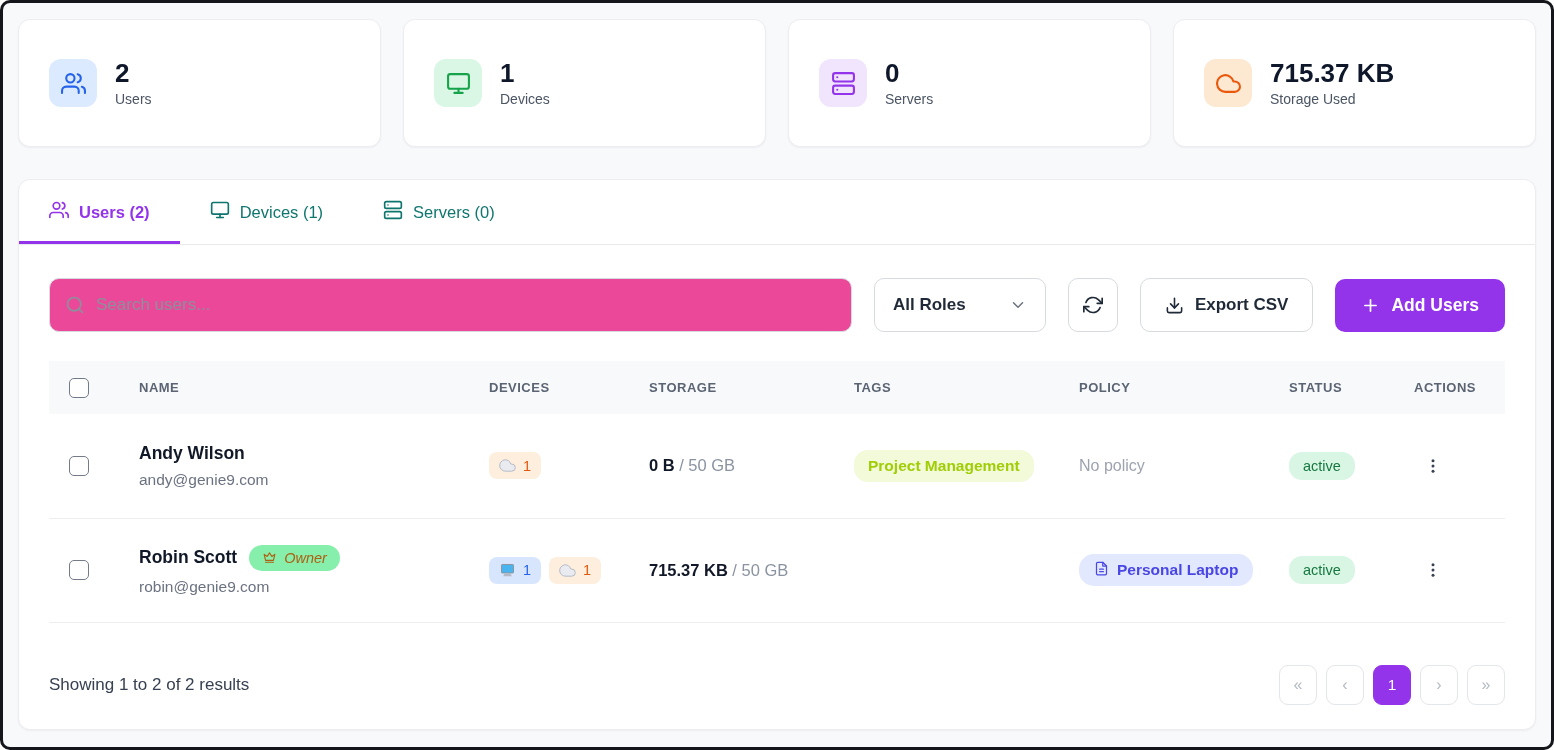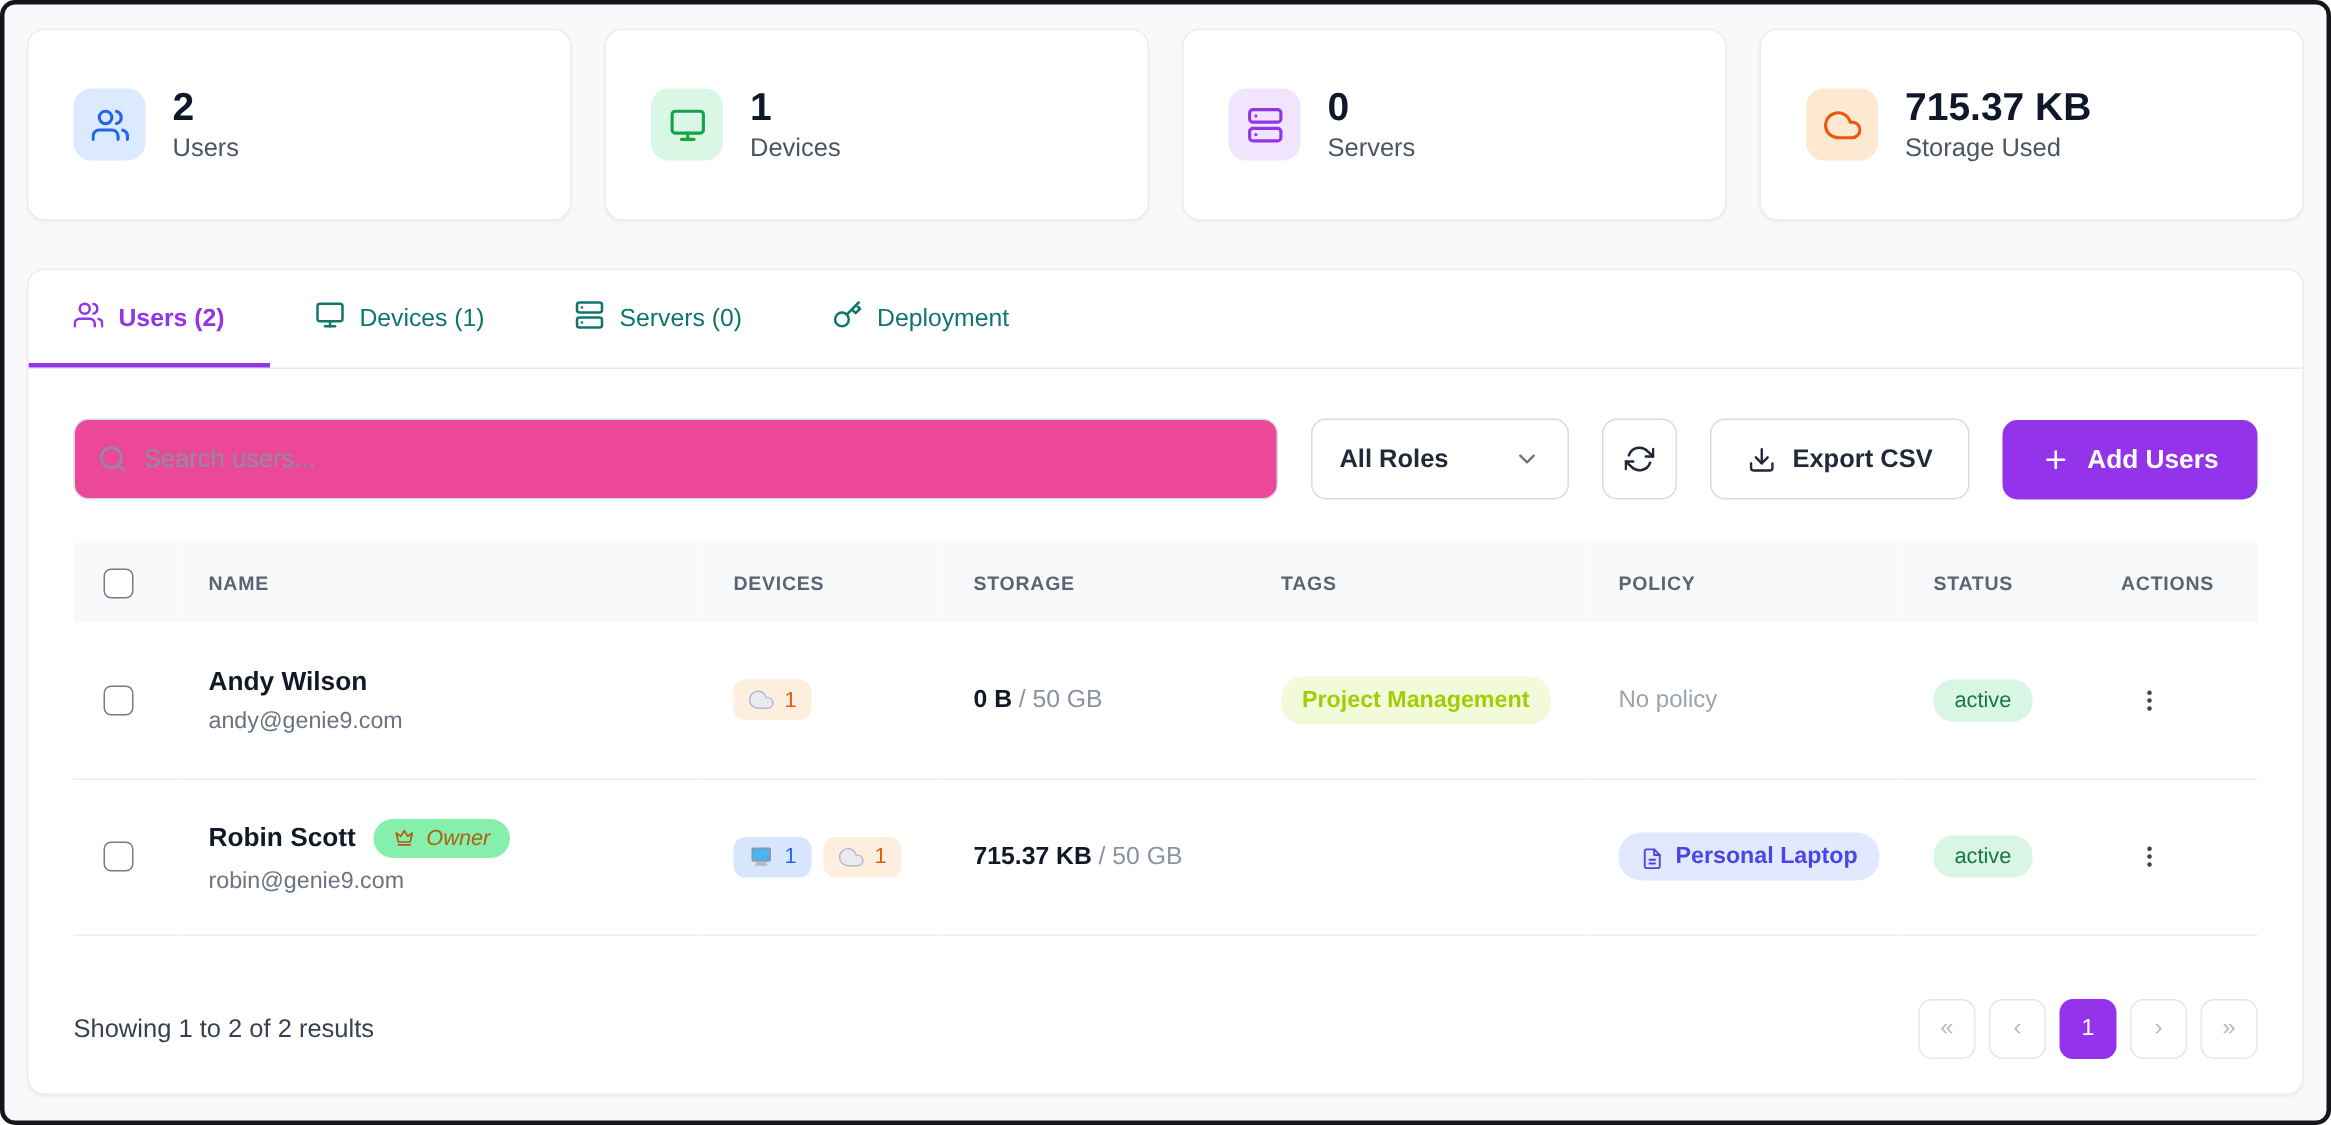--- a/index.html
+++ b/index.html
@@ -14,21 +14,21 @@
     flex:1; height:128px; background:#fff; border:1px solid #ececf1; border-radius:12px;
     box-shadow:0 1px 2px rgba(15,23,42,.05); display:flex; align-items:center; gap:18px; padding:0 30px;
   }
   .stat-icon{ width:48px; height:48px; border-radius:12px; display:flex; align-items:center; justify-content:center; flex:0 0 auto; }
   .stat-icon svg{ width:25px; height:25px; }
   .stat-icon.users   { background:#dbeafe; color:#2563eb; }
   .stat-icon.devices { background:#d9f7e4; color:#16a34a; }
   .stat-icon.servers { background:#f1e4fd; color:#9333ea; }
   .stat-icon.storage { background:#fde8d2; color:#ea580c; }
   .stat-value{ font-size:26px; font-weight:700; color:#0f172a; line-height:1.15; }
-  .stat-label{ font-size:17px; color:#4b5563; margin-top:3px; }
+  .stat-label{ font-size:14px; color:#4b5563; margin-top:3px; }
   
   .panel{ margin:32px 15px 0 15px; background:#fff; border:1px solid #ececf1; border-radius:12px;
           box-shadow:0 1px 2px rgba(15,23,42,.05); height:551px; overflow:hidden; }
   
   .tabbar{ display:flex; border-bottom:1px solid #e8eaee; padding:0 0; }
   .tab{ display:flex; align-items:center; gap:10px; padding:20px 30px 17px 30px; font-size:16.5px;
         color:#0f766e; cursor:pointer; border-bottom:3px solid transparent; }
   .tab svg{ width:20px; height:20px; }
   .tab.active{ color:#9333ea; border-bottom-color:#9333ea; font-weight:700; }
   
@@ -70,21 +70,21 @@
   .dev-pills{ display:flex; gap:8px; }
   .dev-pill{ display:inline-flex; align-items:center; gap:7px; border-radius:8px; padding:5px 10px; font-size:14.5px; }
   .dev-pill svg{ width:17px; height:17px; }
   .dev-pill.cloud{ background:#fdeedd; color:#e2590c; }
   .dev-pill.computer{ background:#d8e6fd; color:#2563eb; }
   .storage-used{ font-size:16.5px; font-weight:700; color:#111827; }
   .storage-quota{ font-size:16.5px; color:#8b93a1; font-weight:400; }
   .tag-pill{ display:inline-block; background:#f3fada; color:#a0ce05; border-radius:14px; padding:7px 14px;
              font-size:15.5px; font-weight:600; }
   .policy-none{ font-size:16px; color:#9ca3af;text-align:right; }
-  .policy-pill{ display:inline-flex; align-items:flex-end; gap:8px; background:#e2e8fd; color:#4946e5;
+  .policy-pill{ display:inline-flex; align-items:flex-start; gap:8px; background:#e2e8fd; color:#4946e5;
                 border-radius:15px; padding:7px 15px; font-size:15.5px; font-weight:600; }
   .policy-pill svg{ width:15px; height:15px; }
   .status-pill{ display:inline-block; background:#d9f6e5; color:#17793f; border-radius:13px; padding:6px 14px;
                 font-size:14.5px; font-weight:500; }
   .kebab-btn{ background:none; border:none; cursor:pointer; color:#374151; padding:6px 10px; }
   .kebab-btn svg{ width:18px; height:18px; display:block; }
   
   .panel-footer{ display:flex; align-items:center; justify-content:space-between; padding:42px 30px 0 30px; }
   .showing-text{ font-size:17px; color:#374151; }
   .footer-right{ display:flex; align-items:center; gap:14px; }
@@ -179,26 +179,20 @@
         <span>Devices (1)</span>
       </div>
       <div class="tab">
         <span><svg viewBox="0 0 24 24" fill="none" stroke="currentColor" stroke-width="2" stroke-linecap="round" stroke-linejoin="round">
               <rect x="2" y="2" width="20" height="8" rx="2"></rect>
               <rect x="2" y="14" width="20" height="8" rx="2"></rect>
               <line x1="6" y1="6" x2="6.01" y2="6"></line>
               <line x1="6" y1="18" x2="6.01" y2="18"></line>
             </svg></span>
         <span>Servers (0)</span>
-      </div>
-      <div class="tab">
-        <span><svg viewBox="0 0 24 24" fill="none" stroke="currentColor" stroke-width="2" stroke-linecap="round" stroke-linejoin="round">
-              <path d="M21 2l-2 2m-7.61 7.61a5.5 5.5 0 1 1-7.778 7.778 5.5 5.5 0 0 1 7.777-7.777zm0 0L15.5 7.5m0 0l3 3L22 7l-3-3m-3.5 3.5L19 4"></path>
-            </svg></span>
-        <span>Deployment</span>
       </div>
     </div>
 
     <div class="toolbar">
       <div class="search-wrap">
         <svg viewBox="0 0 24 24" fill="none" stroke="currentColor" stroke-width="2" stroke-linecap="round" stroke-linejoin="round">
             <circle cx="11" cy="11" r="8"></circle>
             <line x1="21" y1="21" x2="16.65" y2="16.65"></line>
           </svg>
         <input class="search-input" type="text" placeholder="Search users..." style="">

